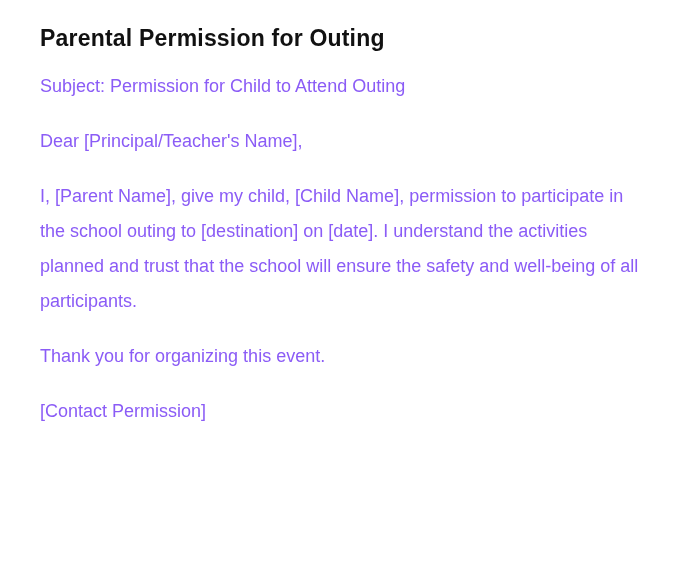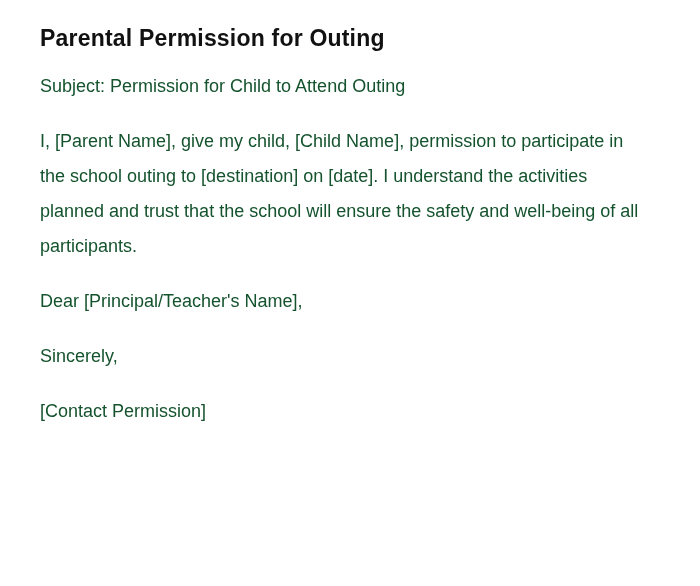--- a/index.html
+++ b/index.html
@@ -28,33 +28,33 @@
     font-weight: 700;
     color: #111111;
     letter-spacing: 0.2px;
   }
   .doc-paragraph {
     margin: 0 0 20px 0;
     max-width: 600px;
     font-size: 18px;
     line-height: 35px;
     font-weight: 400;
-    color: #14532d;
+    color: #8b5cf6;
   }
 </style>
 </head>
 <body>
 
 <main class="page">
   <h1 class="doc-title">Parental Permission for Outing</h1>
 
   <p class="doc-paragraph">Subject: Permission for Child to Attend Outing</p>
 
+  <p class="doc-paragraph">Dear [Principal/Teacher's Name],</p>
+
   <p class="doc-paragraph">I, [Parent Name], give my child, [Child Name], permission to participate in the school outing to [destination] on [date]. I understand the activities planned and trust that the school will ensure the safety and well-being of all participants.</p>
 
-  <p class="doc-paragraph">Dear [Principal/Teacher's Name],</p>
+  <p class="doc-paragraph">Thank you for organizing this event.</p>
 
-
-  <p class="doc-paragraph">Sincerely,</p>
 
 
   <p class="doc-paragraph">[Contact Permission]</p>
 </main>
 
 </body></html>

